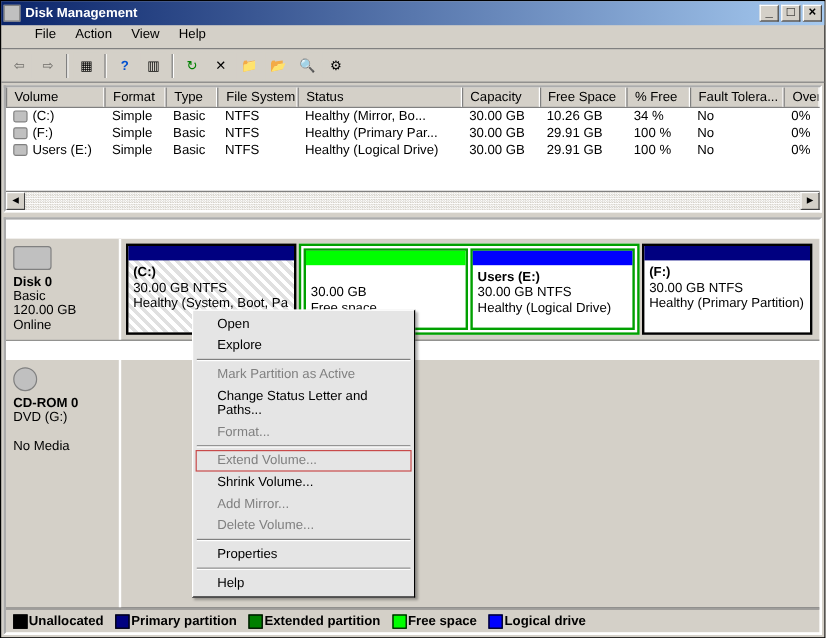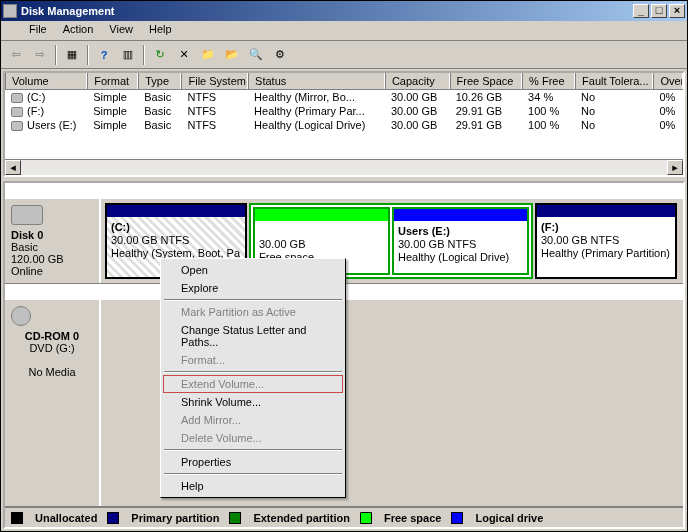--- a/index.html
+++ b/index.html
@@ -34,21 +34,21 @@
 .part { flex:1; border: 2px solid #000; margin-right: 2px; display:flex; flex-direction:column; background:#fff; min-width:0;}
 .part-bar{height:12px;}
 .part-body{padding:4px; font-size:11px; line-height:13px;}
 .part-body b{font-weight:bold;}
 .bar-navy{background:#000080;}
 .bar-lime{background:#00ff00;}
 .part.c-sel{background:repeating-linear-gradient(45deg,#fff,#fff 3px,#e0e0e0 3px,#e0e0e0 6px);}
 .part.ext-outer{border-color:#00a000;padding:2px;background:#fff;}
 .part.ext-inner{border:2px solid #0000ff;margin:0;}
 .legend { height:20px; background:#d4d0c8; display:flex; align-items:center; padding:2px 6px; gap:10px; border-top:1px solid #808080;}
-.legend span{display:flex;align-items:flex-end;gap:12px;}
+.legend span{display:flex;align-items:flex-end;gap:1px;}
 .swatch{width:12px;height:12px;border:1px solid #000;}
 .ctxmenu{position:absolute;left:160px;top:258px;width:186px;background:#e5e5e5;border:1px solid #000;border-top-color:#fff;border-left-color:#fff;box-shadow:2px 2px 2px rgba(0,0,0,.3);padding:2px;z-index:10;}
 .ctxmenu div{padding:3px 18px;cursor:default;}
 .ctxmenu .disabled{color:#808080;}
 .ctxmenu .sep{height:1px;border-top:1px solid #808080;border-bottom:1px solid #fff;padding:0;margin:2px 1px;}
 .ctxmenu .highlight{outline:1px solid #c84a4a;outline-offset:-1px;color:#808080;}
 </style>
 </head>
 <body>
 
@@ -185,21 +185,21 @@
           <div class="part-bar bar-navy"></div>
           <div class="part-body">
             <b>(F:)</b><br>
             <span>30.00 GB NTFS</span><br>
             <span>Healthy (Primary Partition)</span>
           </div>
         </div>
       </div>
     </div>
     <div class="diskrow" style="flex:1;align-items:flex-start;">
-      <div class="diskinfo" style="height:100%;text-align:center;">
+      <div class="diskinfo" style="height:100%;">
         <div class="dicon" style="border-radius:50%;width:20px;height:20px;"></div>
         <div class="dname">CD-ROM 0</div>
         <div>DVD (G:)</div>
         <br>
         <div>No Media</div>
       </div>
       <div style="flex:1;height:100%;"></div>
     </div>
     <div class="legend">
       <span>

